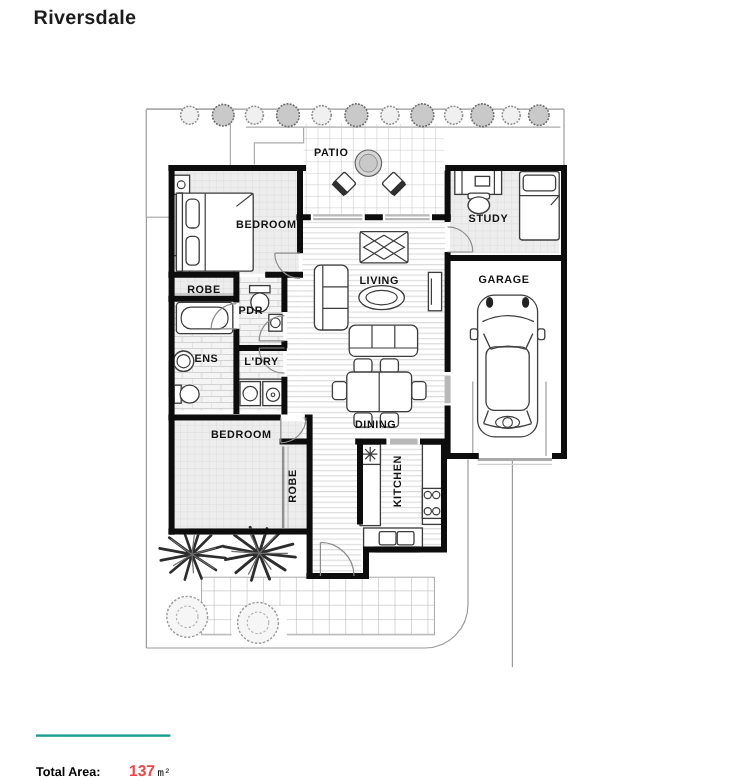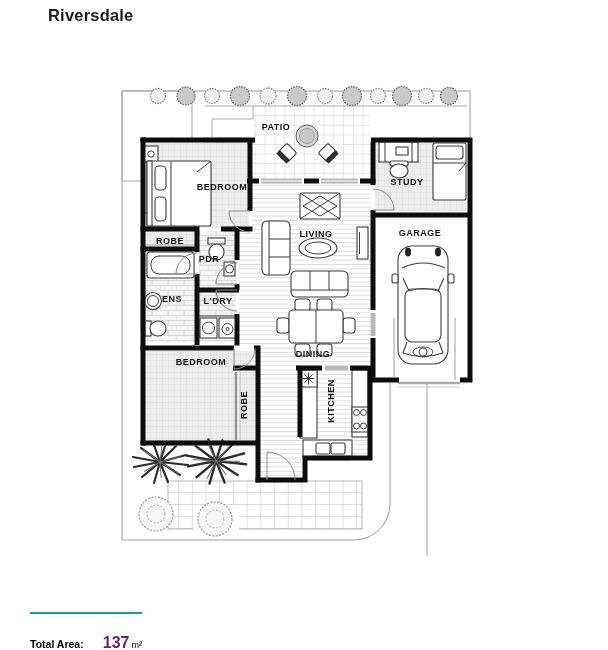--- a/index.html
+++ b/index.html
@@ -1,26 +1,26 @@
 <!DOCTYPE html>
 <html><head>
 <meta charset="utf-8">
 <style>
   html,body{margin:0;padding:0;background:#fff;}
   .page{position:relative;width:608px;height:650px;background:#fff;overflow:hidden;
         font-family:"Liberation Sans",sans-serif;}
   .plan-title{position:absolute;left:28px;top:6px;font-size:16.5px;font-weight:bold;
-        color:#1c1c1c;letter-spacing:.2px;margin-left:20px;}
+        color:#1c1c1c;letter-spacing:.2px;}
   svg text{font-family:"Liberation Sans",sans-serif;font-weight:bold;font-size:9px;
         fill:#111;letter-spacing:.5px;}
   .footer{position:absolute;left:30px;top:612px;width:112px;border-top:2px solid #18a08f;
         padding-top:20px;display:flex;justify-content:space-between;align-items:baseline;}
   .footer .ta-label{font-size:10.5px;color:#000;font-weight:bold;}
-  .footer .ta-num{font-size:16px;font-weight:bold;color:#701a75;}
-  .footer .ta-unit{font-size:9px;color:#000;margin-left:2px;}
+  .footer .ta-num{font-size:13px;font-weight:bold;color:#ef4444;}
+  .footer .ta-unit{font-size:9px;color:#000;margin-left:2px;font-family:Liberation Mono, monospace;}
   .f-white{fill:#fff;stroke:#3c3c3c;stroke-width:1.1;}
   .f-line{fill:none;stroke:#3c3c3c;stroke-width:1;}
 </style>
 </head>
 <body>
 
 <div class="page">
   <div class="plan-title">Riversdale</div>
 
   <svg width="608" height="650" viewBox="0 0 608 650">

